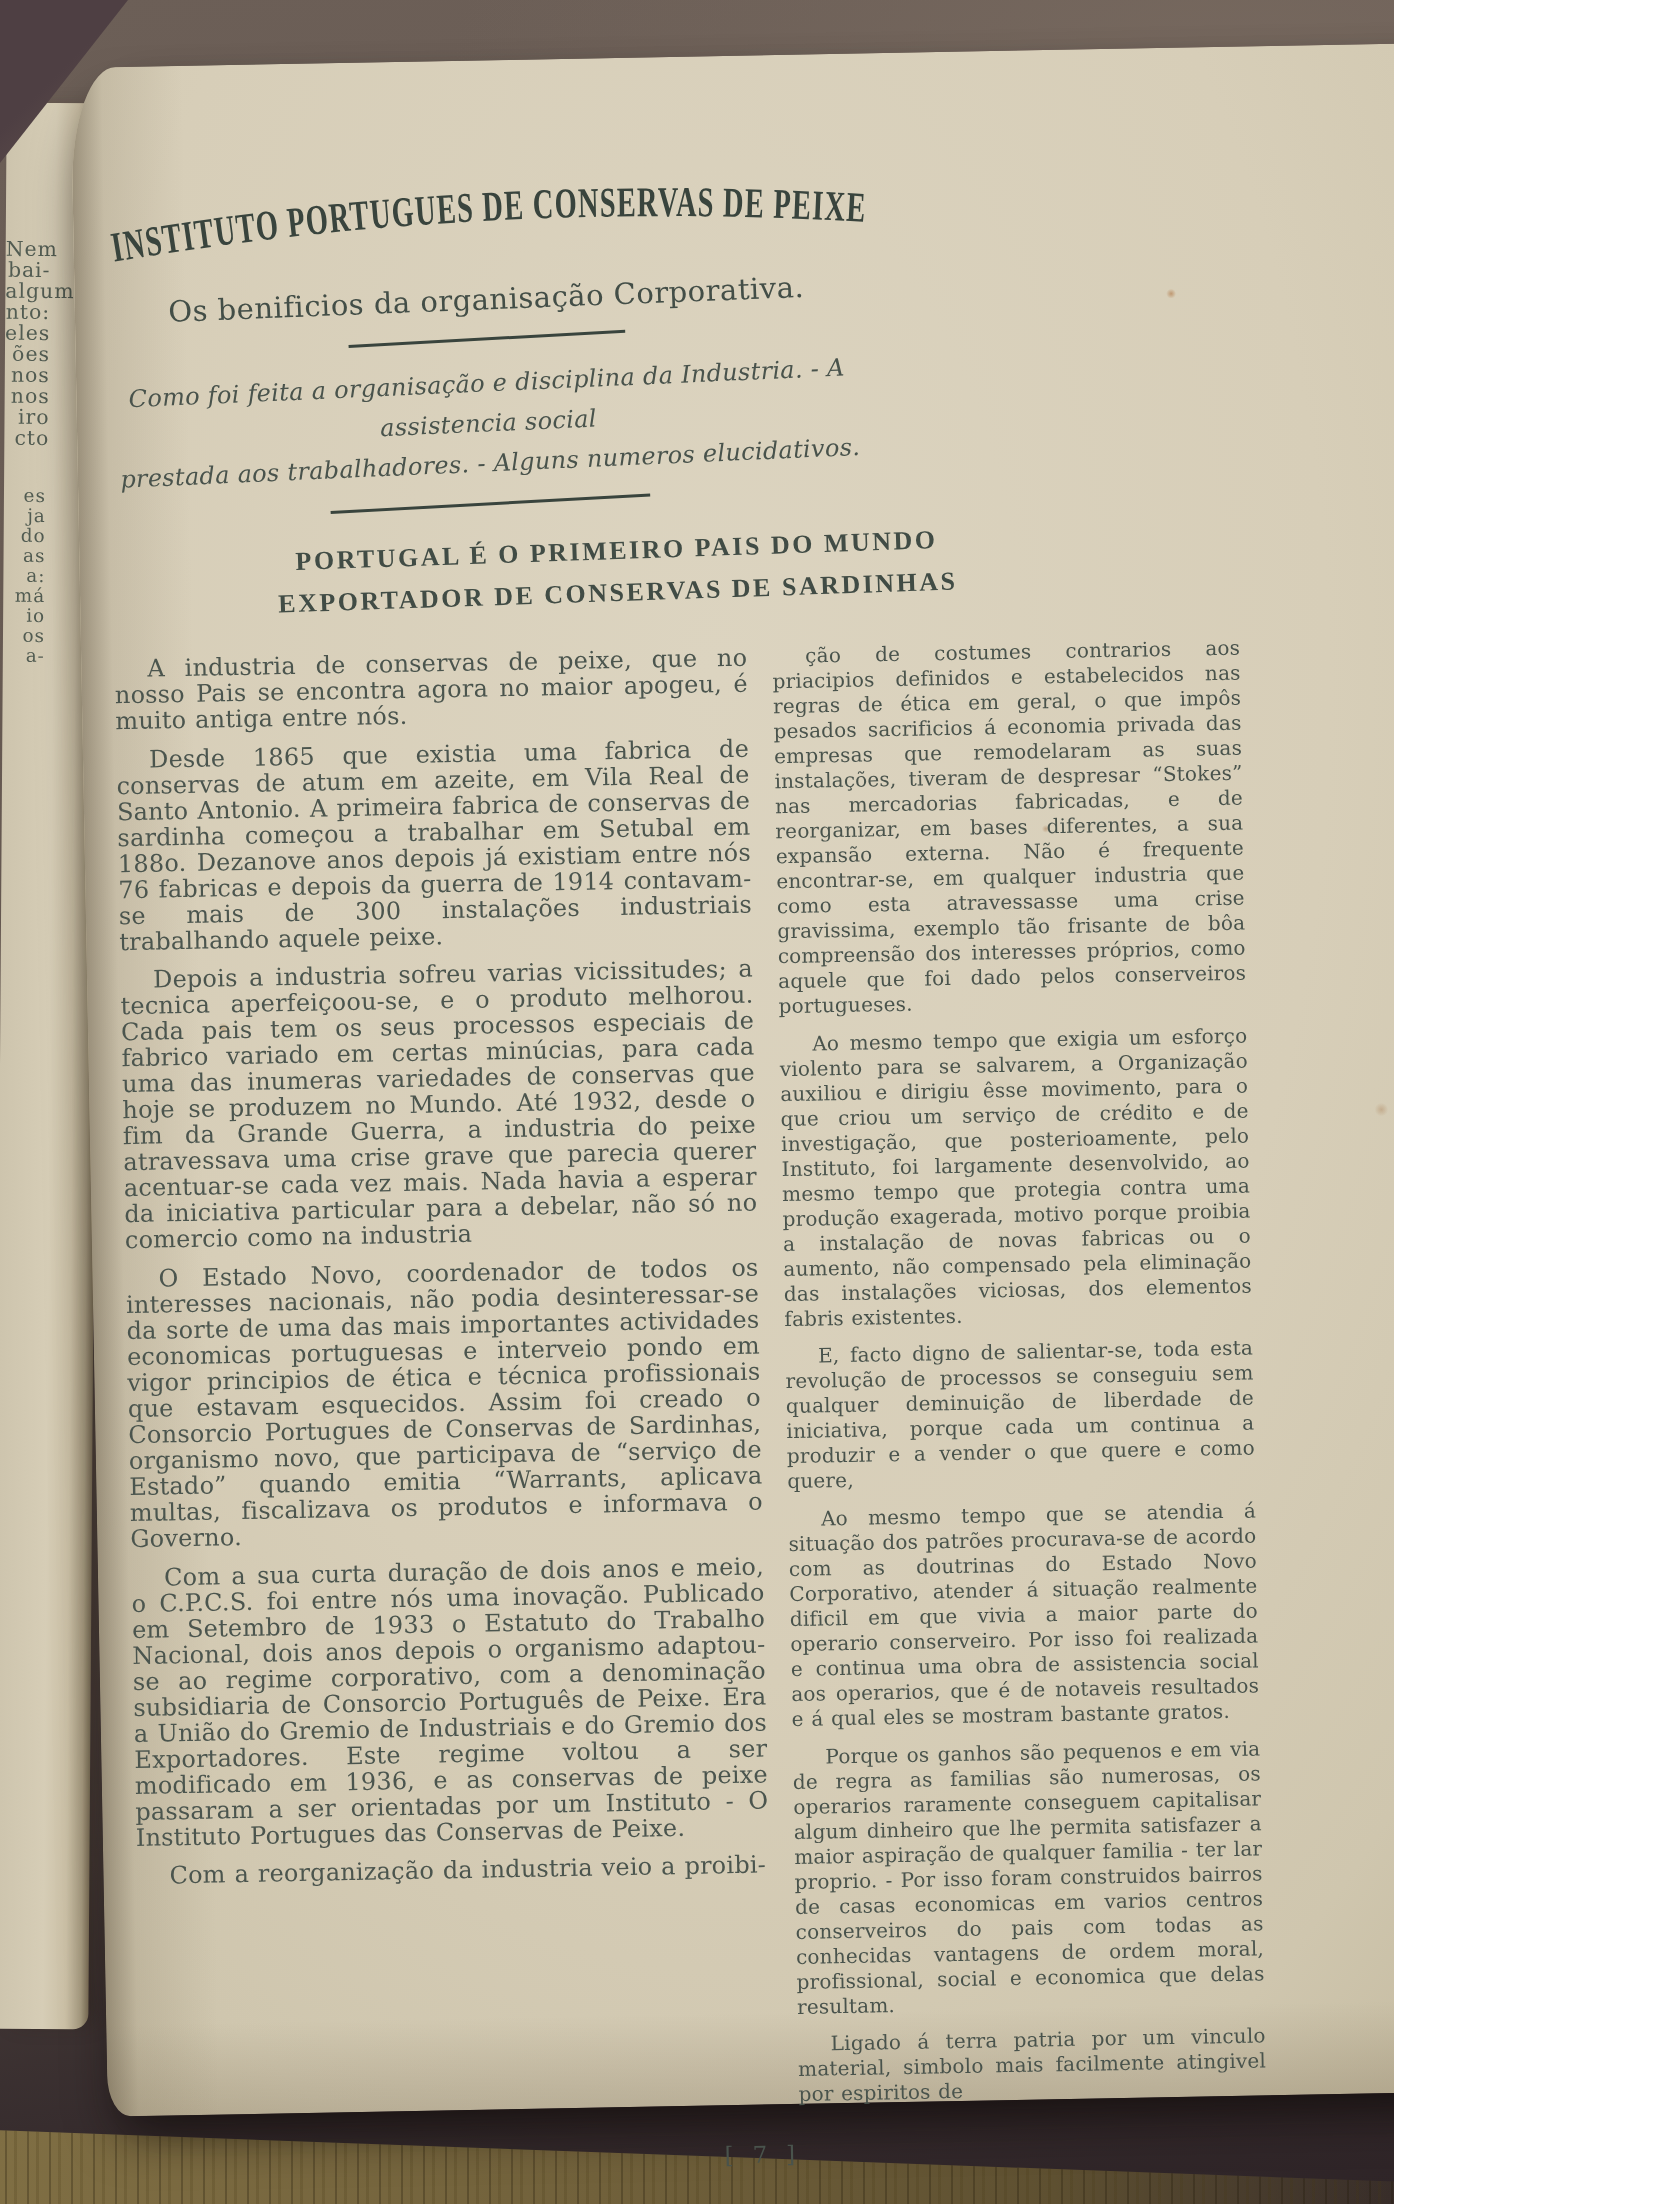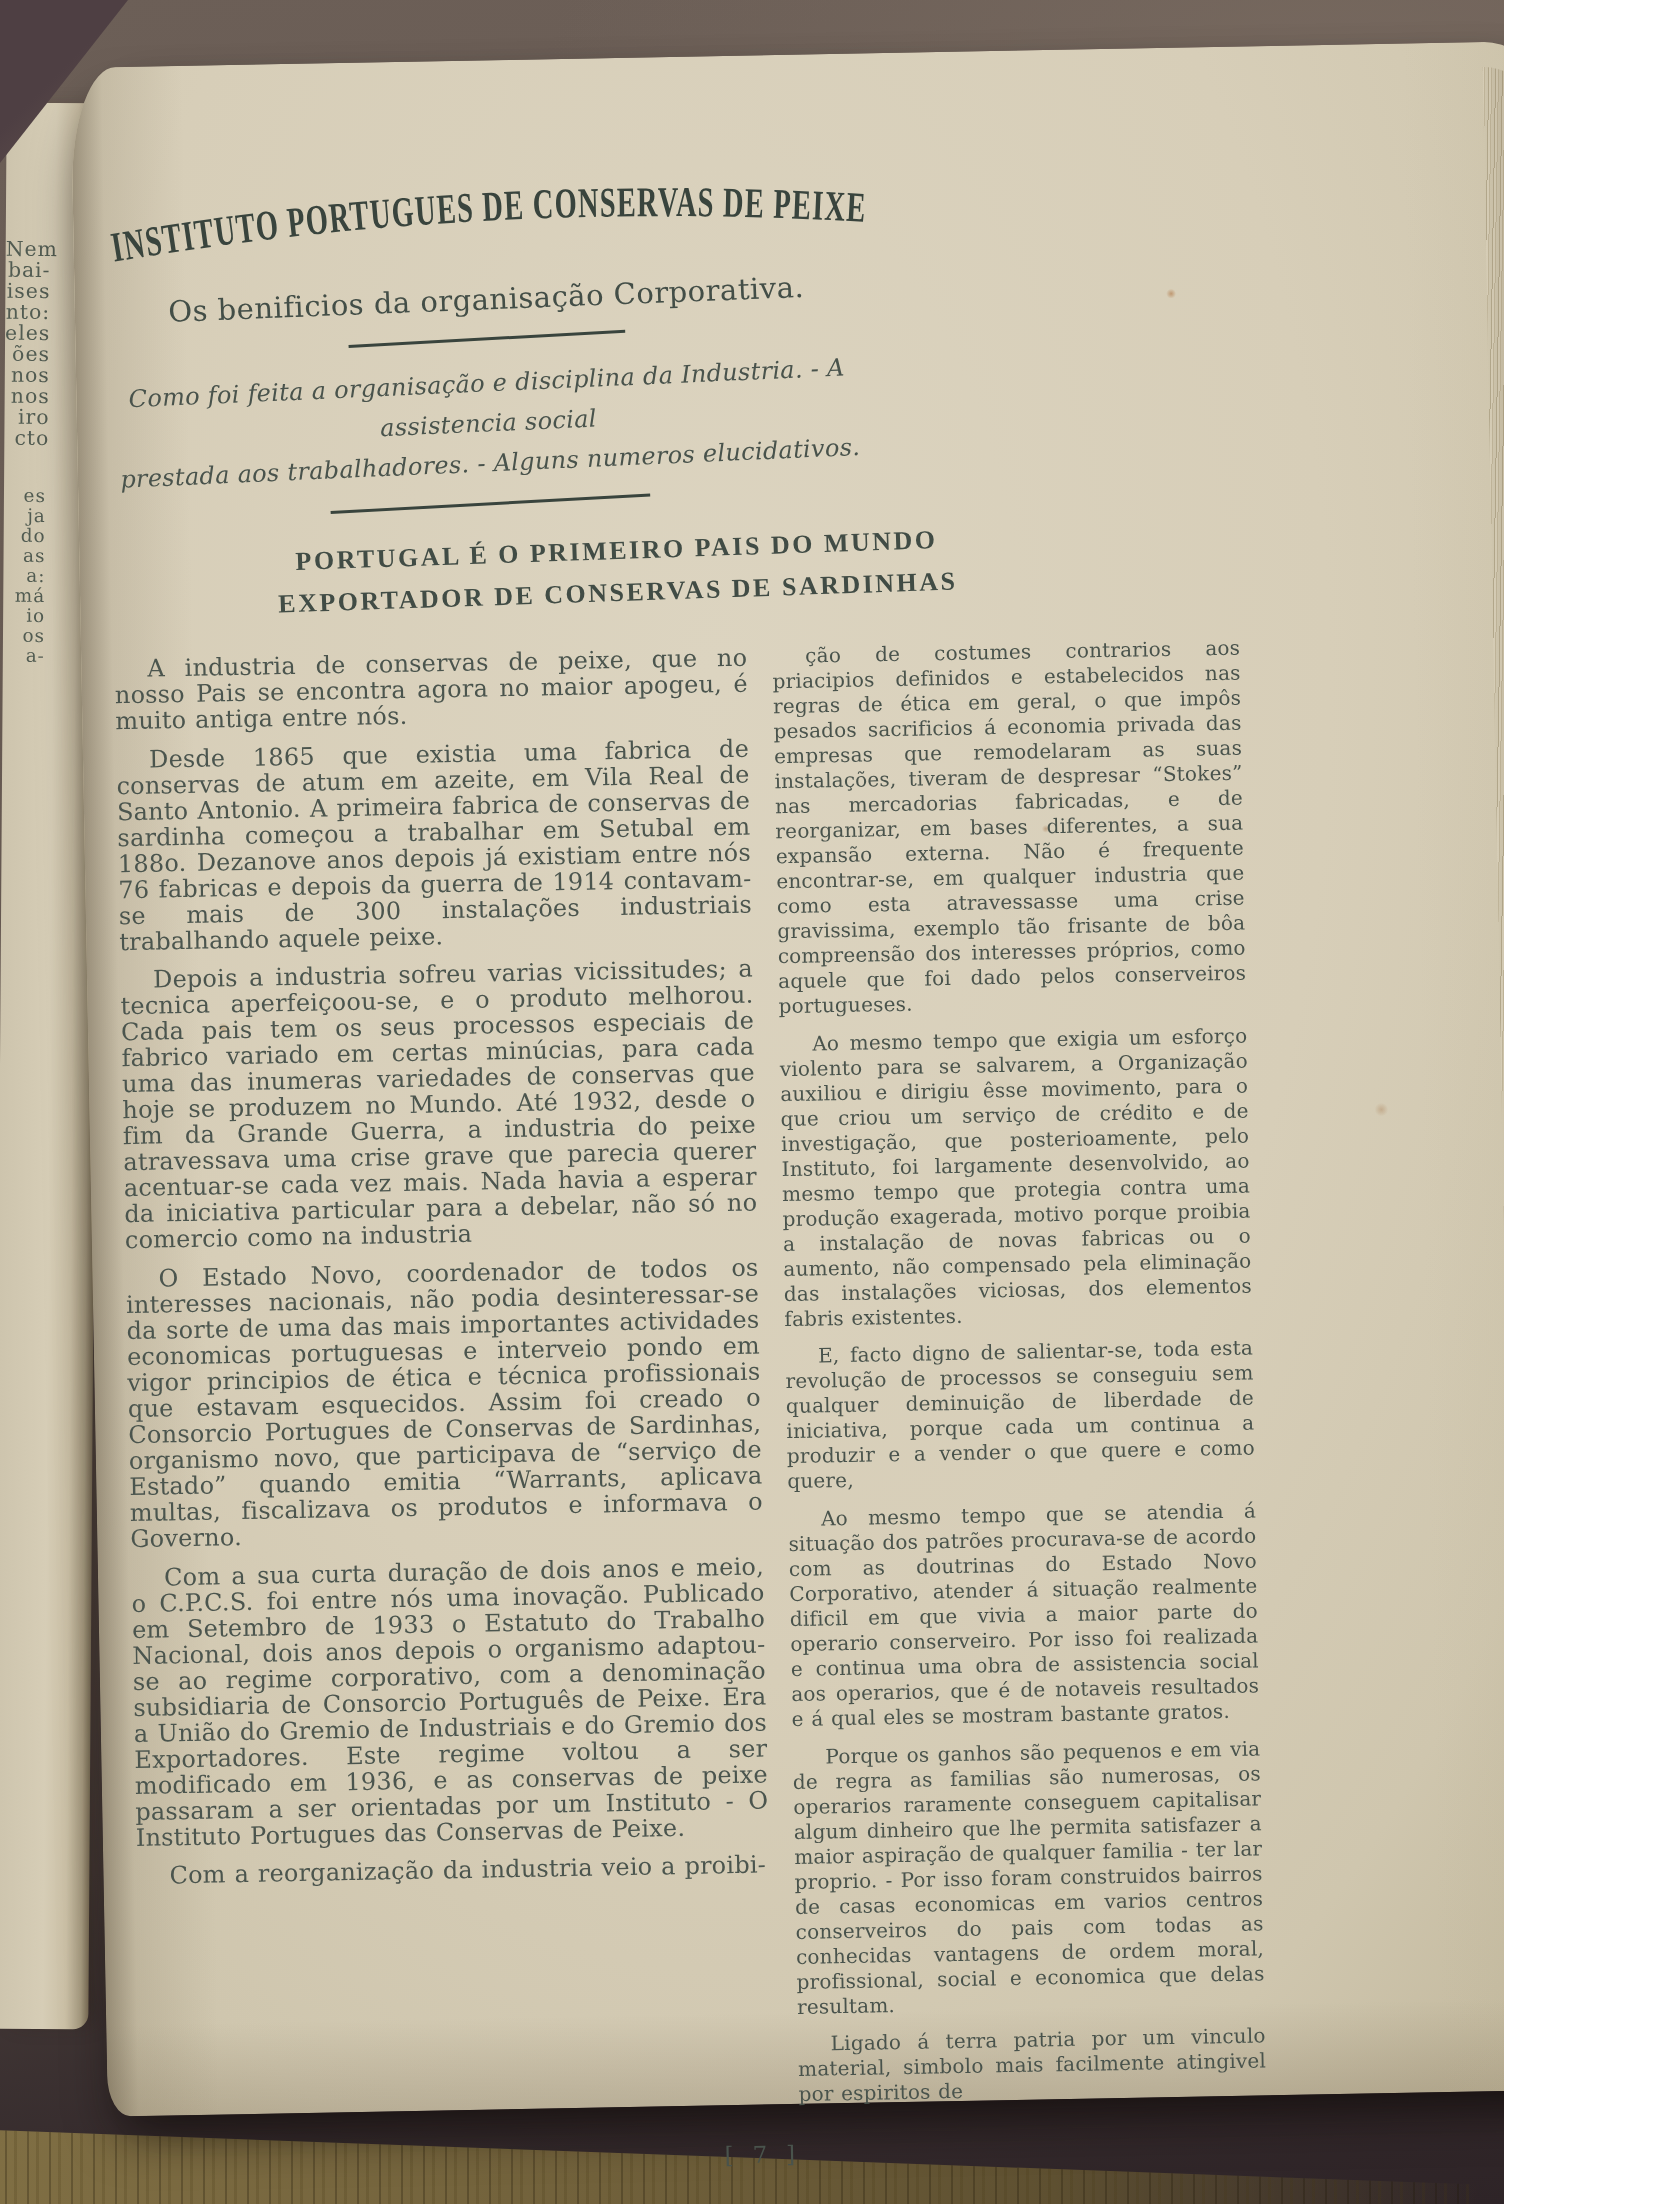--- a/index.html
+++ b/index.html
@@ -1,17 +1,17 @@
 <!DOCTYPE html>
 <html><head>
 <meta charset="utf-8">
 <style>
   html,body{margin:0;padding:0;}
   body{font-family:"DejaVu Serif", serif;}
-  .photo{position:relative;width:1504px;height:2205px;overflow:hidden;
+  .photo{position:relative;width:1394px;height:2205px;overflow:hidden;
     background:
       radial-gradient(ellipse 1261px 922px at 88% 6%, #77695f 0%, rgba(0,0,0,0) 62%),
       linear-gradient(172deg,#6c5f57 0%,#665951 36%,#5b4e48 60%,#473c39 78%,#342a2c 91%,#2e2427 100%);}
   
   .wood{position:absolute;left:-39px;bottom:-33px;width:1514px;height:109px;
     transform:rotate(2.1deg);transform-origin:left bottom;
     background:
       repeating-linear-gradient(88deg, rgba(32,24,8,.28) 0 1.9px, rgba(0,0,0,0) 1.9px 8.7px, rgba(70,56,20,.20) 8.7px 11.6px, rgba(0,0,0,0) 11.6px 22px),
       linear-gradient(90deg,#806f44 0%,#71613b 42%,#5e5031 72%,rgba(74,62,40,0) 100%);}
   
@@ -68,21 +68,21 @@
 <body>
 
 <div class="photo">
 
   <div class="wood"></div>
 
   <div class="left-sliver">
     <div class="frag-block frag-top">
       <div>Nem</div>
       <div>bai-</div>
-      <div>ises</div>
+      <div>algum</div>
       <div>nto:</div>
       <div>eles</div>
       <div>ões</div>
       <div>nos</div>
       <div>nos</div>
       <div>iro</div>
       <div>cto</div>
     </div>
     <div class="frag-block frag-bottom">
       <div>es</div>

